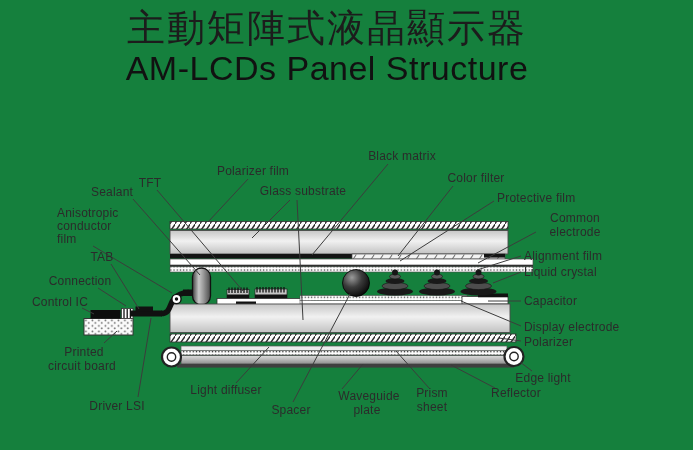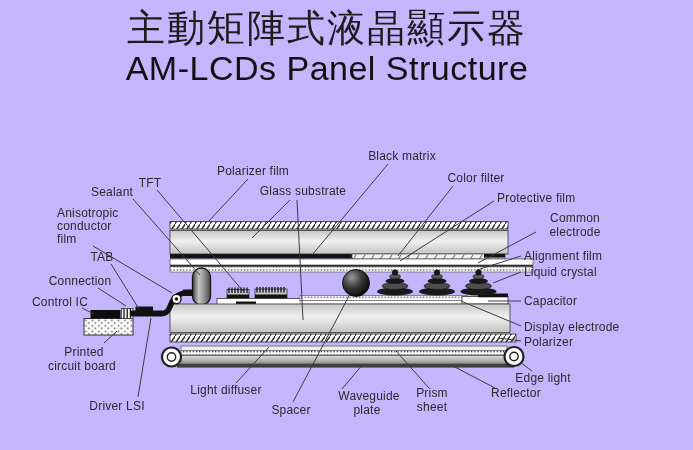--- a/index.html
+++ b/index.html
@@ -1,16 +1,16 @@
 <!DOCTYPE html>
 <html><head>
 <meta charset="utf-8">
 <style>
   html,body{margin:0;padding:0;background:#ffffff;}
-  .page{position:relative;width:693px;height:450px;background:#c4b5fd;overflow:hidden;
+  .page{position:relative;width:693px;height:450px;background:#15803d;overflow:hidden;
         font-family:"Liberation Sans", sans-serif;}
   svg text{fill:#2b2b2b;}
   .lbl{font-family:"Liberation Sans", sans-serif;font-size:12px;letter-spacing:.2px;}
   .title-zh{font-family:"DejaVu Serif","Liberation Serif",serif;font-size:38px;letter-spacing:2px;fill:#1c1c1c;}
   .title-en{font-family:"Liberation Sans",sans-serif;font-size:34px;letter-spacing:.5px;fill:#111;}
   .leader{stroke:#3c3c3c;stroke-width:1;fill:none;}
 </style>
 </head>
 <body>
 

